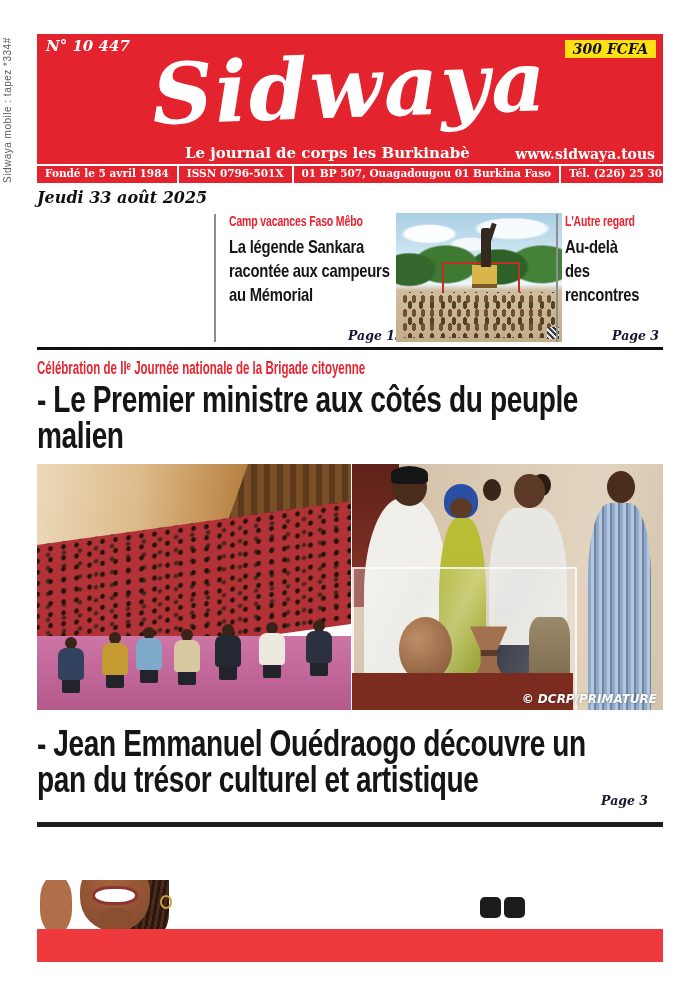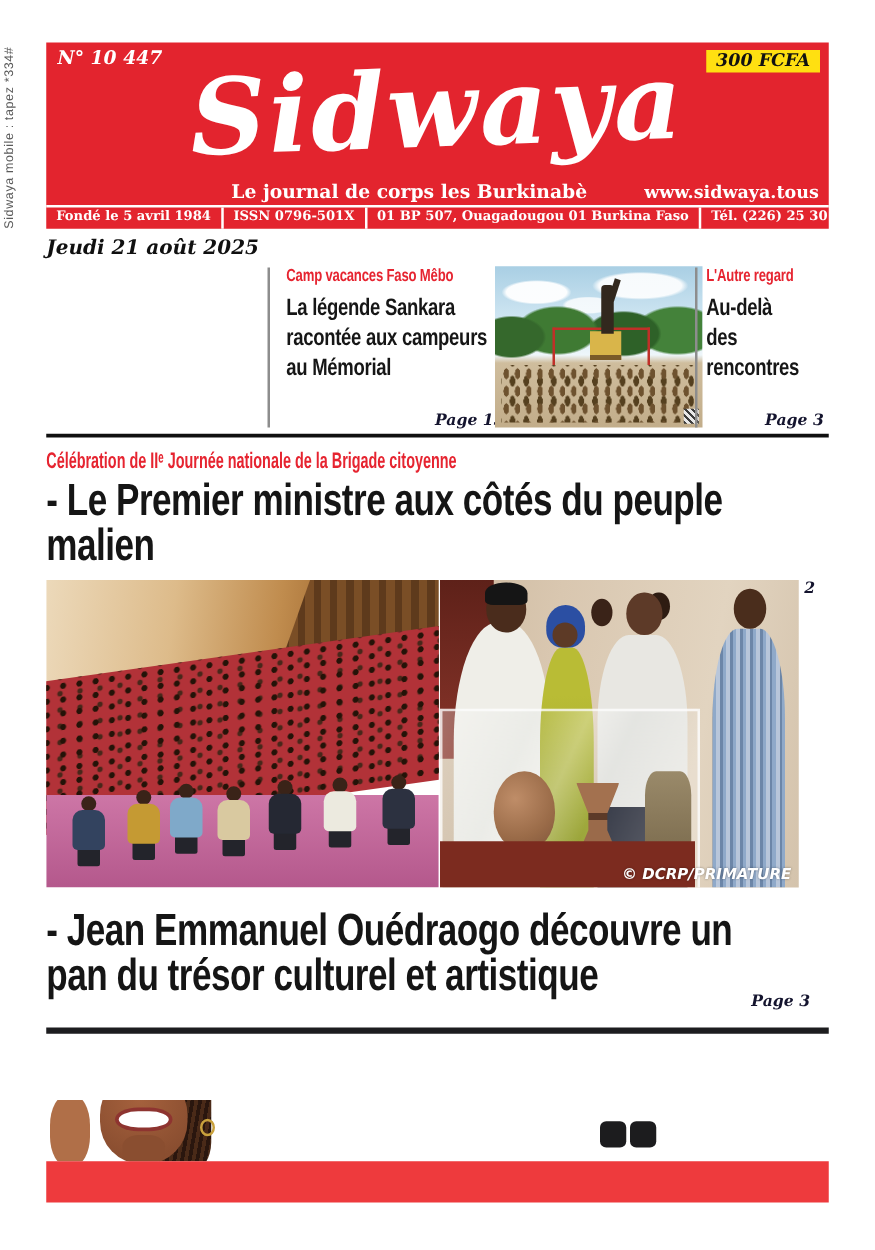--- a/index.html
+++ b/index.html
@@ -96,21 +96,21 @@
            transform:scaleX(.78);transform-origin:0 0;width:780px;}
   .h1{top:382px;}
   .h2{top:726px;}
   .prmain1{position:absolute;right:48px;top:449px;margin-top:13px;}
   .prmain2{position:absolute;right:52px;top:793px;}
 
   
   .photos{position:absolute;left:37px;top:464px;width:626px;height:246px;display:flex;gap:1px;}
   .photo{position:relative;overflow:hidden;height:246px;}
   .photo-aud{width:314px;}
-  .photo-mus{width:287px;}
+  .photo-mus{width:311px;}
 
   
   .aud-wall{position:absolute;left:0;top:0;right:0;height:45%;
     background:linear-gradient(97deg,#ecd9ba 0%,#ddbb8a 32%,#c08c4e 58%,#9a622a 78%,#70431a 100%);}
   .aud-slats{position:absolute;right:0;top:0;width:40%;height:42%;
     background:repeating-linear-gradient(90deg,#5e3a1c 0 6px,#7a4e26 6px 13px);
     clip-path:polygon(18% 0,100% 0,100% 100%,0 62%);}
   .aud-seats{position:absolute;left:-6%;right:-6%;top:24%;height:50%;
     background-color:#b23238;
     background-image:
@@ -219,21 +219,21 @@
     <div class="tagline">Le journal de corps les Burkinabè</div>
     <div class="website">www.sidwaya.tous</div>
     <div class="info-bar">
       <div class="info-item ii1">Fondé le 5 avril 1984</div>
       <div class="info-item sep ii2">ISSN 0796-501X</div>
       <div class="info-item sep ii3">01 BP 507, Ouagadougou 01 Burkina Faso</div>
       <div class="info-item sep ii4">Tél. (226) 25 30 63 06</div>
     </div>
   </header>
 
-  <div class="date">Jeudi 21 août 2025</div>
+  <div class="date">Jeudi 33 août 2025</div>
 
   <section class="topstories">
     <div class="divider div1"></div>
     <div class="col col2">
       <div><span class="kicker">Camp vacances Faso Mêbo</span></div>
       <span class="col-head">La légende Sankara
 racontée aux campeurs
 au Mémorial</span>
       <div class="pageref pr2">Page 13</div>
       <div class="photo-statue">

